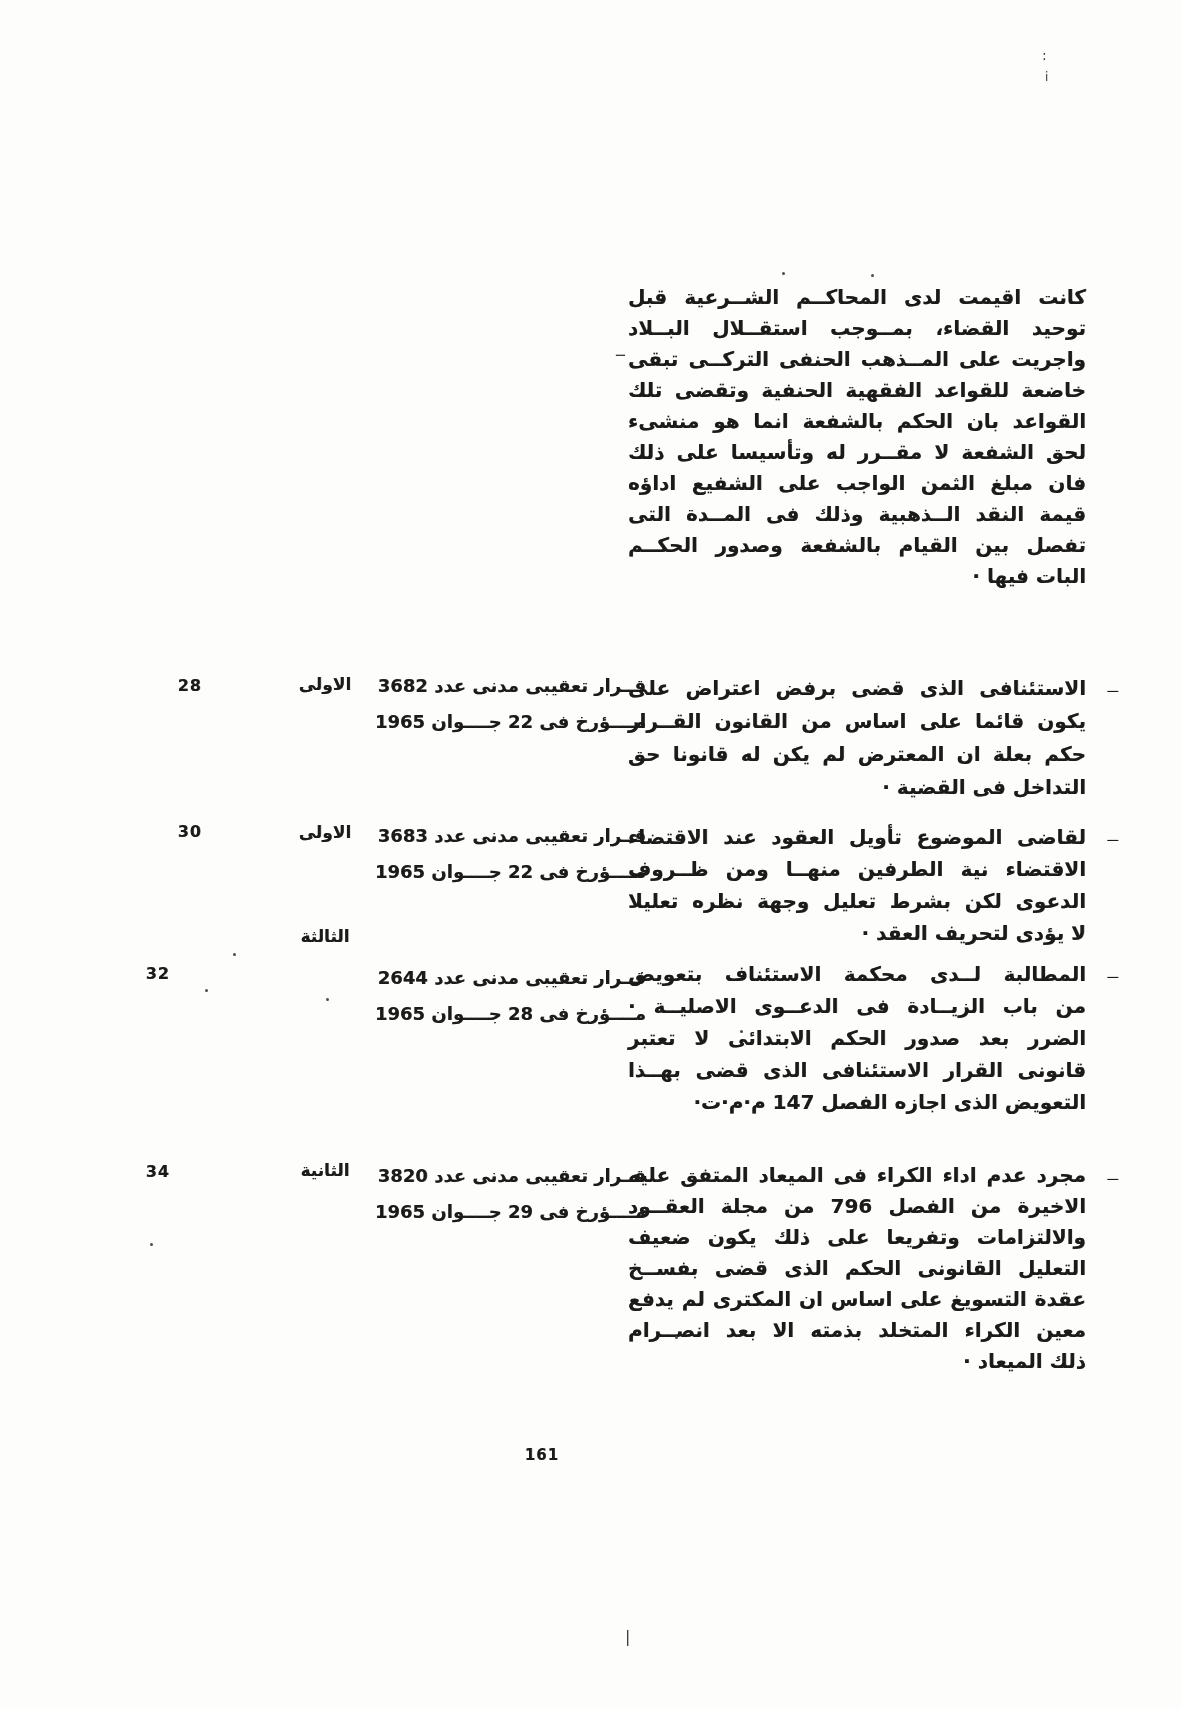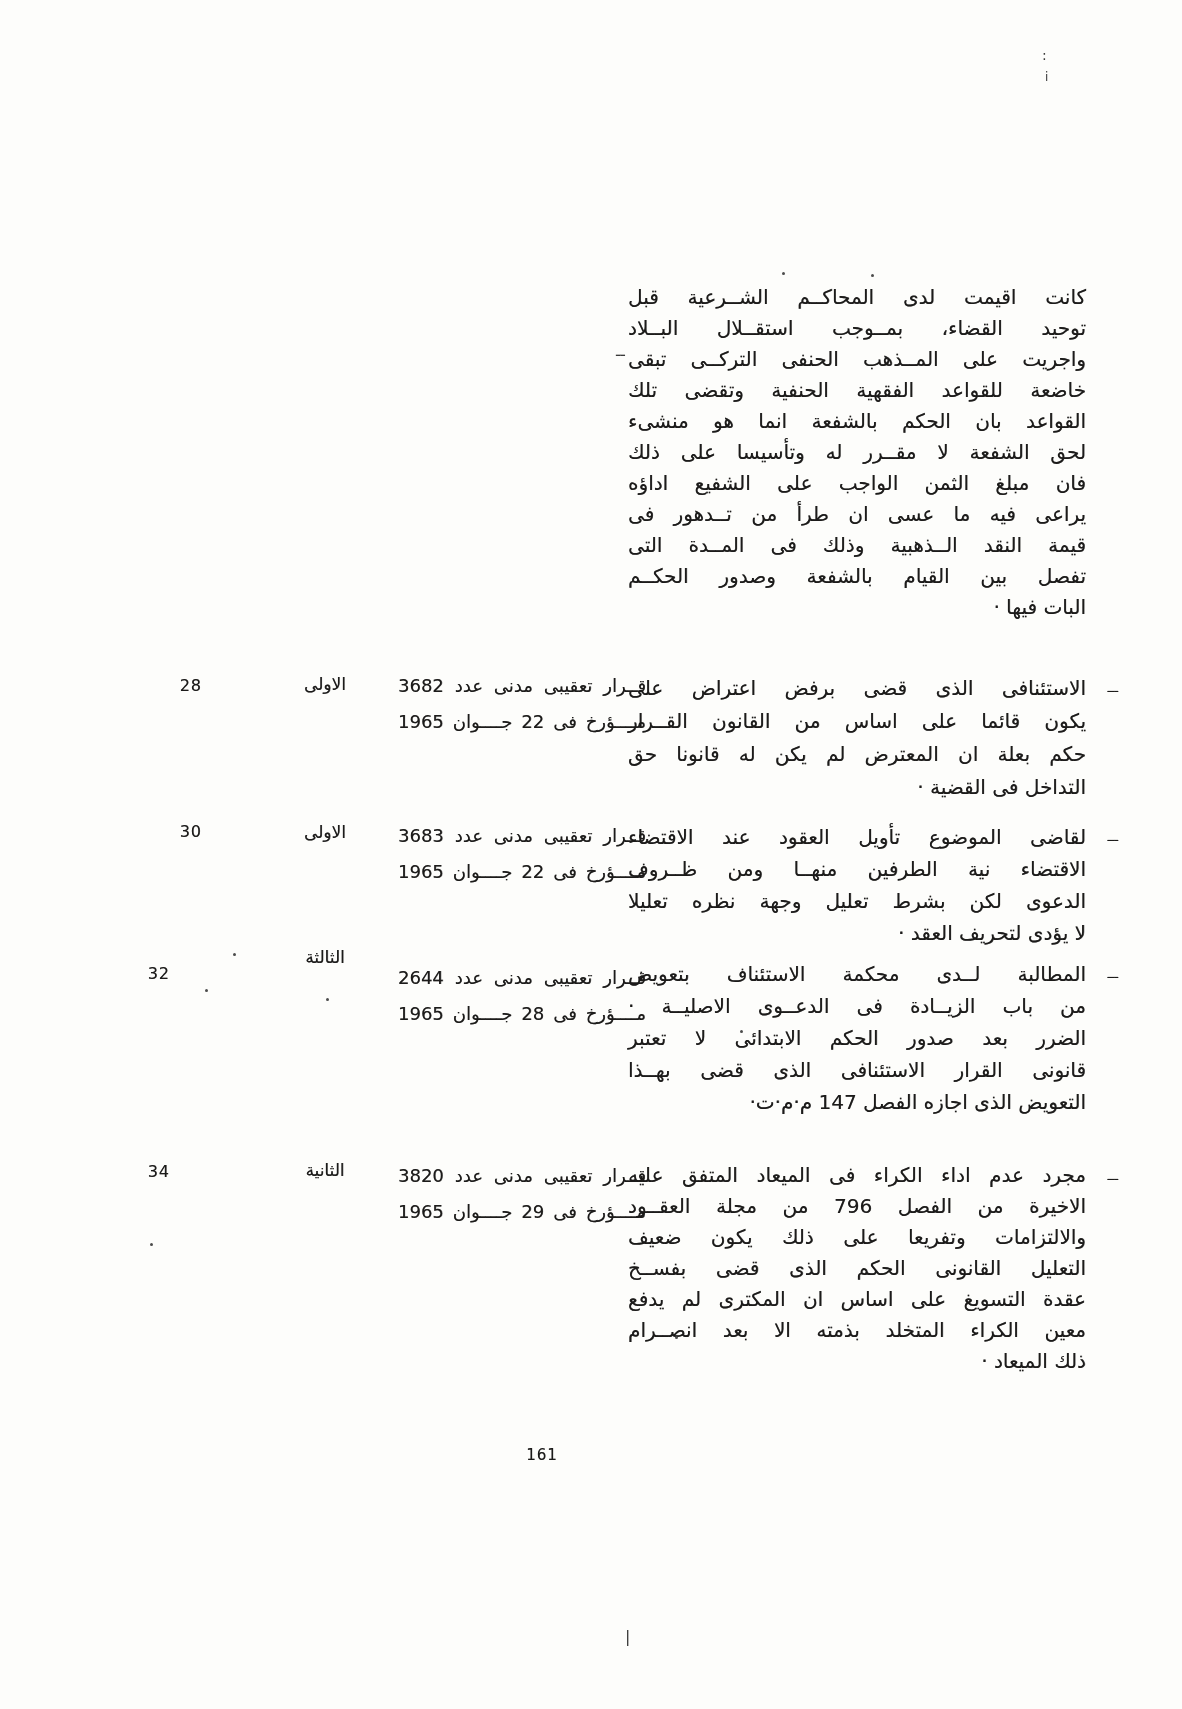--- a/index.html
+++ b/index.html
@@ -8,21 +8,21 @@
     width:1182px;height:1709px;
     margin:0 auto;
     background:#fdfdfb;
     overflow:hidden;
     font-family:"DejaVu Sans",sans-serif;
     color:#1b1b1b;
   }
   .ar{direction:rtl;unicode-bidi:embed;}
   .abs{position:absolute;}
   .txt{
-    font-weight:normal;
+    font-weight:bold;
     color:#1c1b1a;
     text-shadow:0.3px 0.3px 0.4px rgba(20,20,20,0.55);
   }
   
   .intro{left:628px;top:282px;width:458px;}
   .summary{left:628px;width:458px;}
   .tline{
     text-align:justify;
     text-align-last:justify;
     white-space:nowrap;
@@ -59,21 +59,20 @@
   <div class="abs artifact" style="left:1045px;top:70px;font-size:12px;">i</div>
 
   <div class="abs ar intro lh31">
     <div class="txt tline">كانت اقيمت لدى المحاكــم الشــرعية قبل</div>
     <div class="txt tline">توحيد القضاء، بمــوجب استقــلال البــلاد</div>
     <div class="txt tline">واجريت على المــذهب الحنفى التركــى تبقى</div>
     <div class="txt tline">خاضعة للقواعد الفقهية الحنفية وتقضى تلك</div>
     <div class="txt tline">القواعد بان الحكم بالشفعة انما هو منشىء</div>
     <div class="txt tline">لحق الشفعة لا مقــرر له وتأسيسا على ذلك</div>
     <div class="txt tline">فان مبلغ الثمن الواجب على الشفيع اداؤه</div>
-    <div class="txt tline">يراعى فيه ما عسى ان طرأ من تــدهور فى</div>
     <div class="txt tline">قيمة النقد الــذهبية وذلك فى المــدة التى</div>
     <div class="txt tline">تفصل بين القيام بالشفعة وصدور الحكــم</div>
     <div class="txt tline last">البات فيها ·</div>
   </div>
   <div class="abs artifact" style="left:616px;top:344px;font-size:15px;">ــ</div>
 
   <div class="abs ar summary lh33" style="top:672px;">
     <span class="bullet txt">ـــ</span>
     <div class="txt tline">الاستئنافى الذى قضى برفض اعتراض على</div>
     <div class="txt tline">يكون قائما على اساس من القانون القــرار</div>
@@ -106,21 +105,21 @@
     <div class="txt tline">المطالبة لــدى محكمة الاستئناف بتعويض</div>
     <div class="txt tline">من باب الزيــادة فى الدعــوى الاصليــة ·</div>
     <div class="txt tline">الضرر بعد صدور الحكم الابتدائى لا تعتبر</div>
     <div class="txt tline">قانونى القرار الاستئنافى الذى قضى بهــذا</div>
     <div class="txt tline last">التعويض الذى اجازه الفصل 147 م·م·ت·</div>
   </div>
   <div class="abs ar ref" style="top:960px;">
     <div class="txt tline">قــرار تعقيبى مدنى عدد 2644</div>
     <div class="txt tline">مــــؤرخ فى 28 جــــوان 1965</div>
   </div>
-  <div class="abs ar circuit txt" style="top:947px;text-align:center;">الثالثة</div>
+  <div class="abs ar circuit txt" style="top:926px;text-align:center;">الثالثة</div>
   <div class="abs pagenum txt" style="left:130px;top:964px;">32</div>
 
   <div class="abs ar summary lh31" style="top:1160px;">
     <span class="bullet txt">ـــ</span>
     <div class="txt tline">مجرد عدم اداء الكراء فى الميعاد المتفق عليه</div>
     <div class="txt tline">الاخيرة من الفصل 796 من مجلة العقــود</div>
     <div class="txt tline">والالتزامات وتفريعا على ذلك يكون ضعيف</div>
     <div class="txt tline">التعليل القانونى الحكم الذى قضى بفســخ</div>
     <div class="txt tline">عقدة التسويغ على اساس ان المكترى لم يدفع</div>
     <div class="txt tline">معين الكراء المتخلد بذمته الا بعد انصــرام</div>

